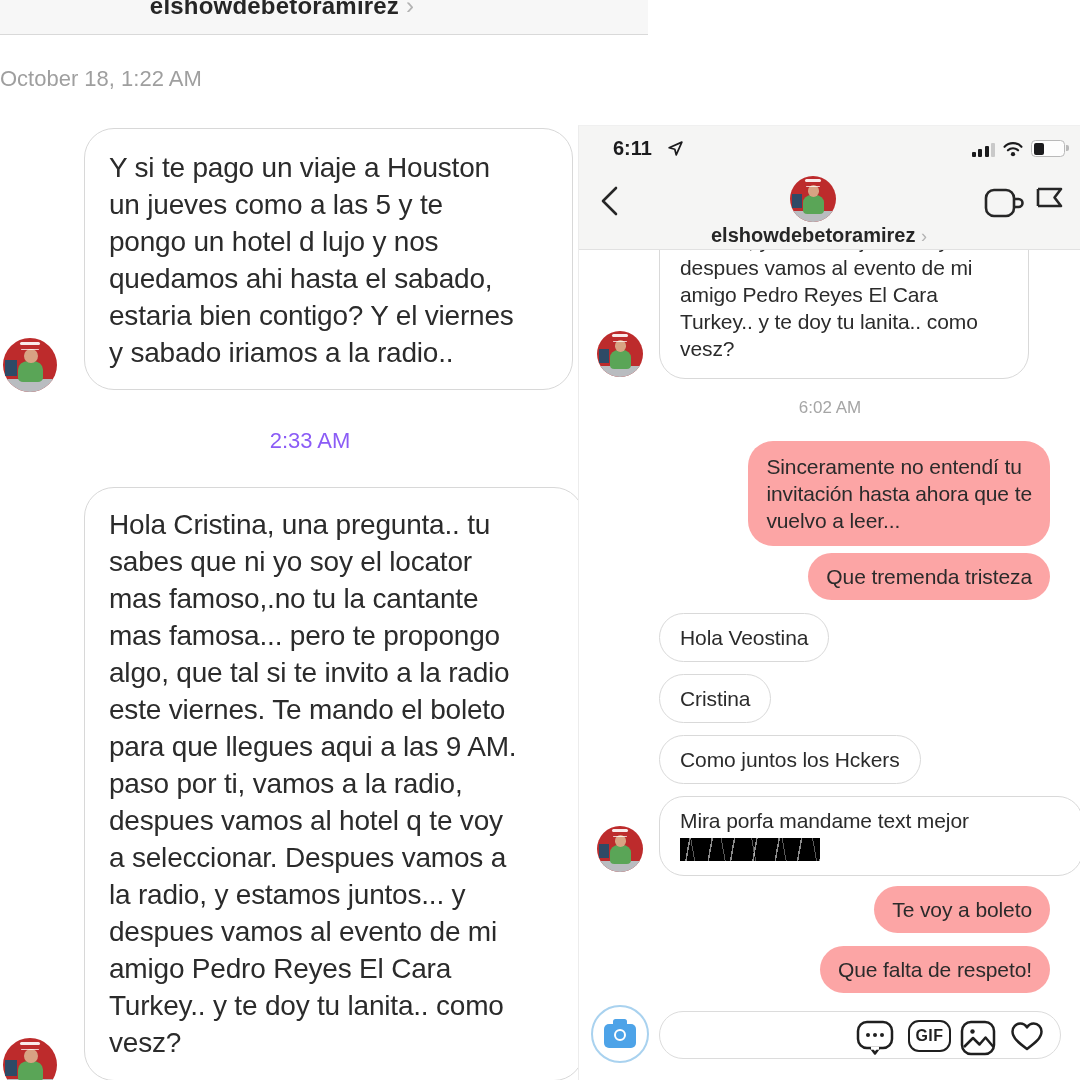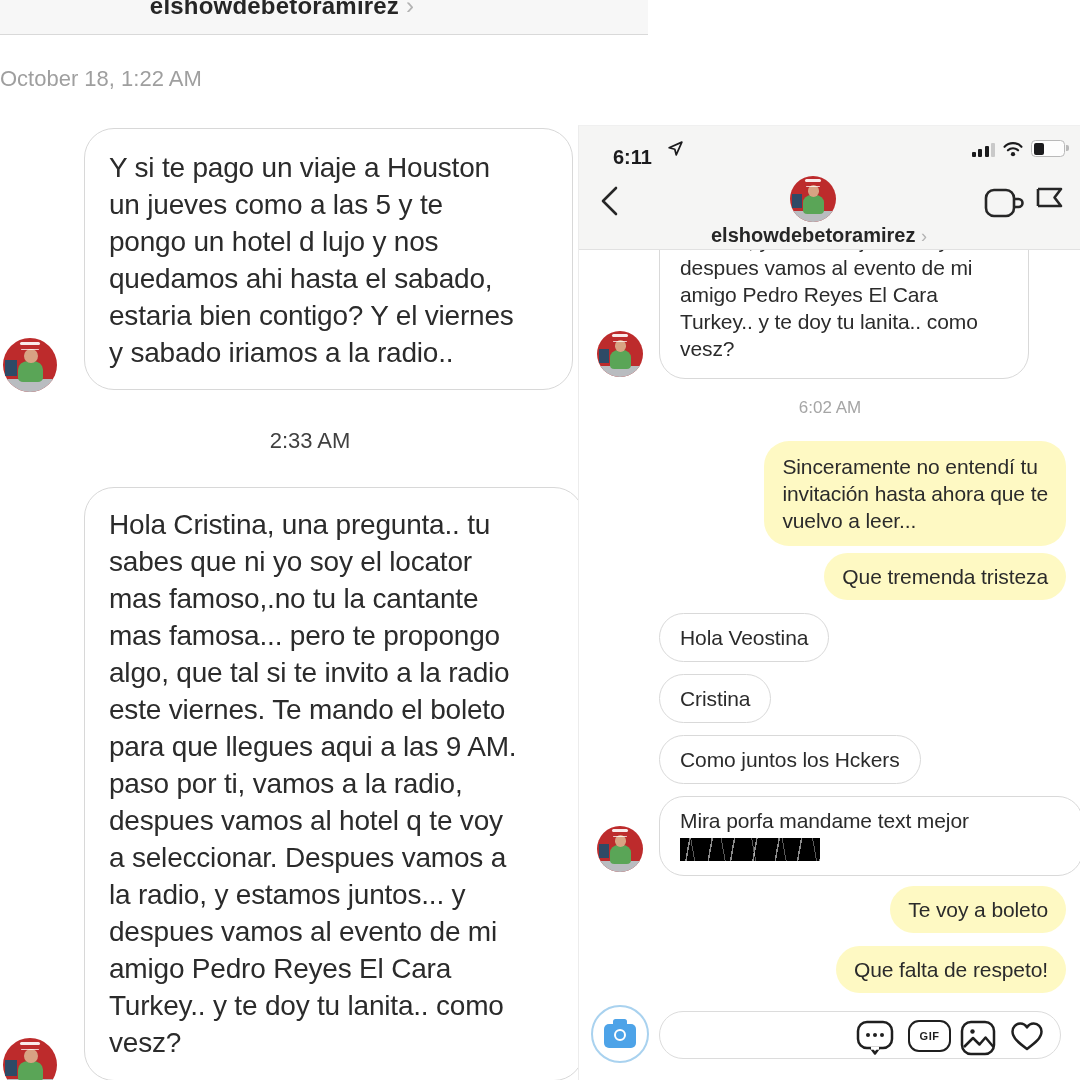--- a/index.html
+++ b/index.html
@@ -4,59 +4,59 @@
 <style>
   html,body{margin:0;padding:0;background:#fff;}
   #canvas{position:relative;width:1080px;height:1080px;overflow:hidden;background:#fff;
           font-family:"Liberation Sans","DejaVu Sans",sans-serif;color:#2a2a2a;}
   
   #left-shot{position:absolute;left:0;top:0;width:648px;height:1080px;background:#fff;overflow:hidden;}
   .l-header{position:absolute;left:0;top:0;width:648px;height:34px;background:#f7f7f7;border-bottom:1px solid #d9d9d9;overflow:hidden;}
   .l-title{position:absolute;left:0;top:-8px;width:564px;text-align:center;font-size:24px;font-weight:700;color:#262626;letter-spacing:.2px;}
   .chev{color:#b3b3b3;font-weight:400;}
   .l-date{position:absolute;left:0;top:66px;width:620px;text-align:left;font-size:22px;color:#9f9f9f;}
-  .l-time{position:absolute;left:0;top:428px;width:620px;text-align:center;font-size:22px;color:#404040;}
+  .l-time{position:absolute;left:0;top:428px;width:620px;text-align:center;font-size:22px;color:#8b5cf6;}
   .pre{white-space:pre-line;}
   .l-bubble{position:absolute;background:#fff;border:1.5px solid #d8d8d8;border-radius:30px;
             font-size:28px;line-height:37px;color:#2b2b2b;padding:20px 24px;box-sizing:border-box;letter-spacing:-0.2px;}
   #l-bubble1{left:84px;top:128px;width:489px;height:262px;}
   #l-bubble2{left:84px;top:487px;width:500px;height:594px;padding-top:18px;}
   
   .avatar{position:absolute;border-radius:50%;overflow:hidden;background:#bd2b2c;}
   .av-desk{position:absolute;left:0;bottom:0;width:100%;height:24%;background:#b9bcc0;}
   .av-screen{position:absolute;left:4%;top:40%;width:22%;height:30%;background:#2e4a66;}
   .av-torso{position:absolute;left:28%;top:42%;width:46%;height:40%;background:#5aa557;border-radius:40% 40% 20% 20%;}
   .av-head{position:absolute;left:39%;top:20%;width:25%;height:26%;background:#d8a383;border-radius:50%;}
   .av-txt{position:absolute;left:32%;top:7%;width:36%;height:3px;background:rgba(255,255,255,.9);border-radius:2px;box-shadow:0 6px 0 -1px rgba(255,255,255,.75);}
   #l-avatar1{left:3px;top:338px;width:54px;height:54px;}
   #l-avatar2{left:3px;top:1038px;width:54px;height:54px;}
   
   #right-shot{position:absolute;left:578px;top:125px;width:502px;height:955px;background:#fff;overflow:hidden;
               border-left:1px solid #ececec;border-top:1px solid #f0f0f0;z-index:5;}
   .r-header{position:absolute;left:0;top:0;width:502px;height:123px;background:#f5f5f4;border-bottom:1px solid #e1e1e1;z-index:4;}
-  .r-status-time{position:absolute;left:34px;top:11px;font-size:20px;font-weight:700;color:#1b1b1d;margin-top:9px;}
+  .r-status-time{position:absolute;left:34px;top:11px;font-size:20px;font-weight:700;color:#1b1b1d;}
   .nav-arrow{position:absolute;left:88px;top:14px;}
   .r-status-icons{position:absolute;right:16px;top:14px;display:flex;align-items:flex-end;gap:7px;}
   .sigbars{display:flex;align-items:flex-end;gap:2.5px;height:15px;}
   .sigbars i{display:block;width:4px;background:#1b1b1d;border-radius:1px;}
   .sigbars i.dim{background:#c9c9c9;}
   .battery{position:relative;width:32px;height:15px;border:1.5px solid #b9b9b9;border-radius:4.5px;background:#fdfdfd;}
   .battery .fill{position:absolute;left:1.5px;top:1.5px;bottom:1.5px;width:10px;background:#1b1b1d;border-radius:2px;}
   .battery .nub{position:absolute;right:-4.5px;top:4px;width:2.5px;height:6px;background:#b9b9b9;border-radius:0 2px 2px 0;}
   .back-btn{position:absolute;left:20px;top:58px;width:30px;height:36px;}
   .r-avatar{left:211px;top:50px;width:46px;height:46px;position:absolute;}
   .r-title{position:absolute;left:0;top:98px;width:480px;text-align:center;font-size:20px;font-weight:700;color:#262626;}
   .r-title .chev{font-size:18px;}
   .icon-btn{position:absolute;}
   #video-btn{left:405px;top:62px;}
   #flag-btn{left:455px;top:60px;}
   
   .r-msg{font-size:21px;line-height:27px;color:#2b2b2b;box-sizing:border-box;position:absolute;letter-spacing:-0.1px;}
   .r-in{background:#fff;border:1.5px solid #d9d9d9;border-radius:25px;padding:10px 20px;left:80px;}
-  .r-out{background:#fef9c3;border-radius:25px;padding:10px 18px;right:15px;}
+  .r-out{background:#fca5a5;border-radius:25px;padding:10px 18px;right:31px;}
   #r-partial{left:80px;top:88px;width:370px;border-radius:26px;padding:12px 20px 16px 20px;z-index:2;}
   #r-avatar-msg1{left:18px;top:205px;width:46px;height:46px;z-index:2;}
   .r-timelabel{position:absolute;left:0;top:272px;width:502px;text-align:center;font-size:17px;color:#a5a5a5;}
   #r-sent1{top:315px;padding:12px 18px;}
   #r-sent2{top:427px;text-align:right;}
   #r-recv1{top:487px;}
   #r-recv2{top:548px;}
   #r-recv3{top:609px;}
   #r-recv4{top:670px;width:424px;padding:10px 20px 14px 20px;}
   .redact{margin-top:4px;width:140px;height:23px;background:#000;
@@ -67,21 +67,21 @@
   #r-sent4{top:820px;}
   
   .cam-btn{position:absolute;left:12px;top:879px;width:58px;height:58px;border-radius:50%;background:#fff;border:2px solid #a9d2ef;box-sizing:border-box;}
   .cam-body{position:absolute;left:11px;top:17px;width:32px;height:24px;background:#4da3e8;border-radius:5px;}
   .cam-top{position:absolute;left:20px;top:12px;width:14px;height:7px;background:#4da3e8;border-radius:2.5px 2.5px 0 0;}
   .cam-lens{position:absolute;left:10px;top:5px;width:12px;height:12px;border:2.5px solid #fff;border-radius:50%;box-sizing:border-box;}
   .composer{position:absolute;left:80px;top:885px;width:402px;height:48px;border:1.5px solid #dcdcdc;border-radius:26px;box-sizing:border-box;background:#fff;}
   .comp-icon{position:absolute;top:894px;}
   #ic-dots{left:277px;}
   #ic-gif{left:329px;width:43px;height:32px;border:2.5px solid #1f1f1f;border-radius:11px;box-sizing:border-box;
-          display:flex;align-items:center;justify-content:center;font-size:11px;font-weight:700;letter-spacing:.5px;color:#1f1f1f;}
+          display:flex;align-items:center;justify-content:center;font-size:16px;font-weight:700;letter-spacing:.5px;color:#1f1f1f;}
   #ic-img{left:381px;}
   #ic-heart{left:430px;}
   svg{display:block;}
 </style>
 </head>
 <body>
 
 <div id="canvas">
 
   <div id="left-shot">

